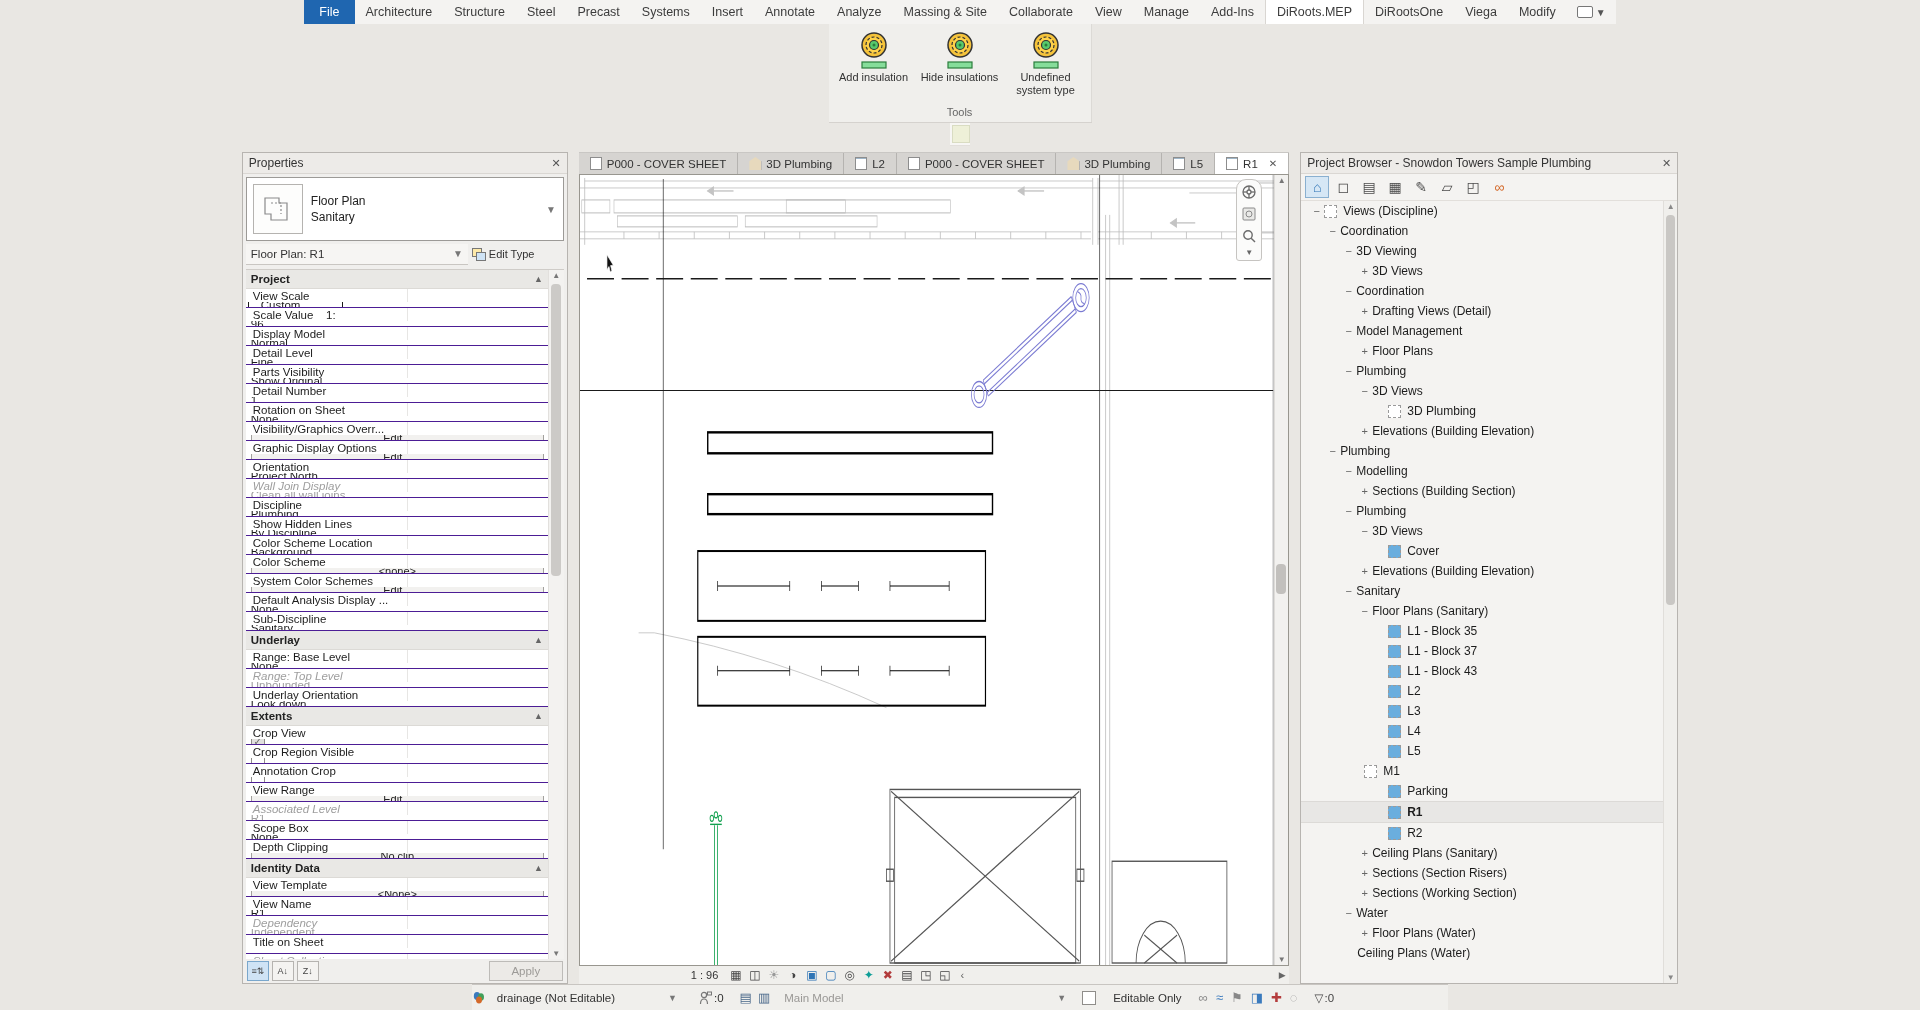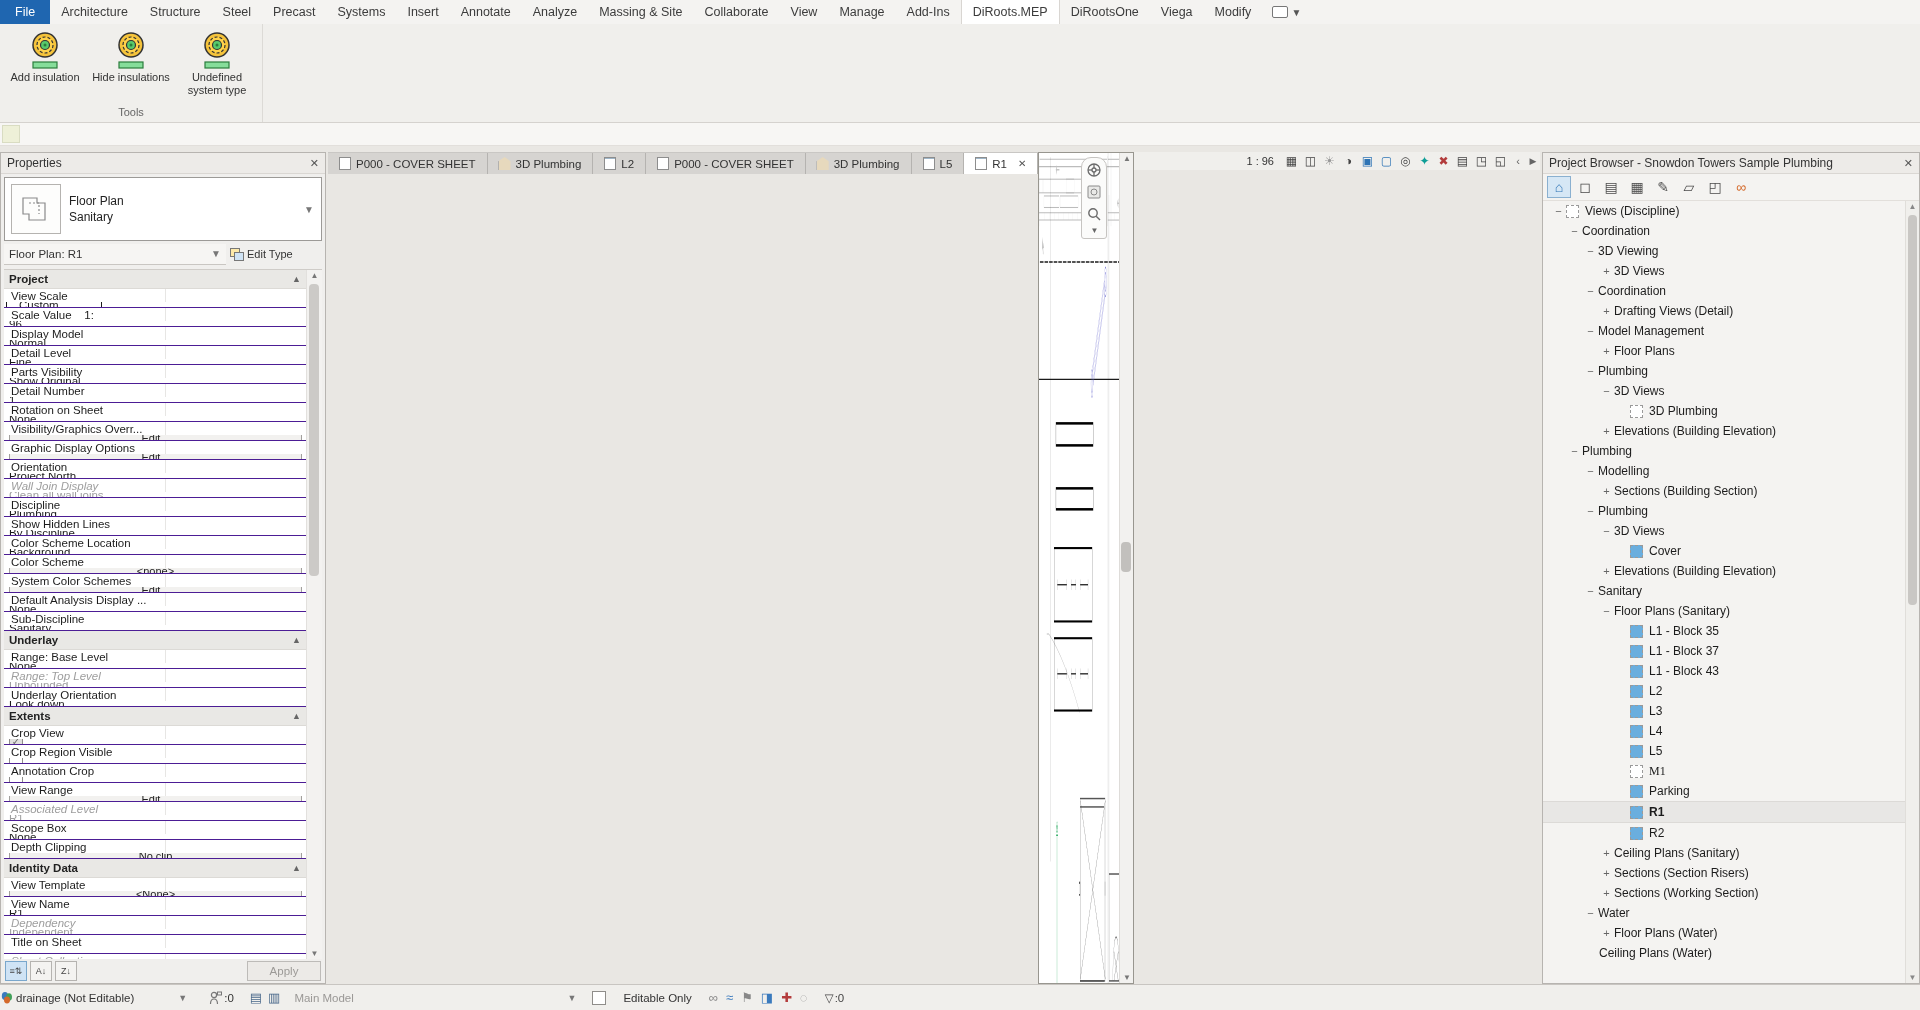--- a/index.html
+++ b/index.html
@@ -1,17 +1,17 @@
 <!DOCTYPE html>
 <html><head>
 <meta charset="utf-8">
 <style>
   html,body{margin:0;padding:0;width:1920px;height:1010px;overflow:hidden;
     font-family:"Liberation Sans",sans-serif;background:#e9e7e3;color:#333;}
-  #app{position:relative;width:1920px;height:1010px;display:flex;flex-direction:column;}
+  #app{position:relative;width:1920px;height:1010px;display:flex;flex-direction:column;align-items:center;}
 
   
   .menubar{height:24px;background:#f4f3f1;display:flex;align-items:stretch;font-size:12.5px;color:#3c3c3c;flex:0 0 auto;}
   .mi{padding:0 11px;display:flex;align-items:center;cursor:default;white-space:nowrap;}
   .mi.file{background:#1f66b0;color:#fff;padding:0 15px;}
   .mi.active{background:#fff;border-left:1px solid #d9d6d2;border-right:1px solid #d9d6d2;}
   .ribbon-toggle{display:flex;align-items:center;gap:3px;padding:0 10px;color:#555;font-size:10px;}
   .ribbon-toggle .box{width:14px;height:10px;border:1px solid #777;border-radius:2px;background:#fff;}
 
   
@@ -62,21 +62,21 @@
   .pscroll{position:absolute;right:0;top:0;bottom:0;width:15px;background:#f3f2f0;border-left:1px solid #e2e0dd;font-size:8px;color:#777;text-align:center;}
   .pscroll .thumbv{position:absolute;left:2px;top:14px;width:10px;height:292px;background:#cccac7;border-radius:4px;}
   .pscroll .up{position:absolute;top:1px;left:0;right:0;}
   .pscroll .dn{position:absolute;bottom:1px;left:0;right:0;}
   .pfoot{height:24px;display:flex;align-items:center;gap:3px;padding:0 4px;flex:0 0 auto;}
   .sortbtn{width:20px;height:18px;border:1px solid #b5b3b0;background:#f4f3f1;font-size:9px;display:flex;align-items:center;justify-content:center;color:#444;}
   .sortbtn.sel{background:#cfe3f5;border-color:#7aa7cc;}
   .applybtn{margin-left:auto;width:72px;height:18px;border:1px solid #bdbbb8;background:#eceae7;color:#9c9a97;font-size:11.5px;display:flex;align-items:center;justify-content:center;}
 
   
-  .canvas-col{flex:1;display:flex;flex-direction:row;min-width:0;margin:0 2px;min-height:0;}
+  .canvas-col{flex:1;display:flex;flex-direction:column;min-width:0;margin:0 11px;min-height:0;}
   .tabbar{height:22px;background:#c9c7c4;display:flex;align-items:flex-end;flex:0 0 auto;}
   .tab{height:21px;display:flex;align-items:center;gap:5px;padding:0 11px;font-size:11.5px;background:#d6d4d1;border-right:1px solid #b5b3b0;color:#333;white-space:nowrap;}
   .tab.active{background:#fff;font-weight:normal;}
   .tab .x{margin-left:6px;color:#555;font-size:10px;}
   .tico{width:12px;height:13px;background:#fff;border:1px solid #8d8d8d;box-sizing:border-box;flex:0 0 auto;}
   .tico.t3d{background:#e7d9bd;clip-path:polygon(50% 0,100% 32%,100% 100%,0 100%,0 32%);border:none;outline:1px solid #8d8d8d;}
   .tico.plan{box-shadow:inset 0 3px 0 -2px #9fb6c8, inset 0 7px 0 -6px #9fb6c8;}
   .canvas{flex:1;position:relative;background:#fff;border:1px solid #98968f;min-height:0;overflow:hidden;}
   .canvas svg.plan{position:absolute;inset:0;width:100%;height:100%;}
   .navbar{position:absolute;top:4px;right:26px;width:24px;background:#fbfbfa;border:1px solid #c6c4c1;border-radius:10px 10px 3px 3px;
@@ -110,21 +110,21 @@
   .ticon.blue{background:#6aaede;}
   .ticon.frame{background:#fff;}
   .tlabel.bold{font-weight:bold;}
   .tscroll{position:absolute;right:0;top:0;bottom:0;width:13px;background:#f0efec;border-left:1px solid #e0deda;font-size:8px;color:#888;text-align:center;}
   .tscroll .thumbv{position:absolute;left:2px;top:14px;width:9px;height:390px;background:#c9c7c4;border-radius:4px;}
   .tscroll .dn{position:absolute;bottom:1px;left:0;right:0;}
 
   
   .statusbar{height:25px;background:#f0efec;border-top:1px solid #c8c5c1;display:flex;align-items:center;font-size:11.5px;color:#333;flex:0 0 auto;}
   .sb-left{flex:1;min-width:0;padding-left:6px;white-space:nowrap;overflow:hidden;}
-  .sb-group{display:flex;align-items:center;gap:2px;white-space:nowrap;}
+  .sb-group{display:flex;align-items:center;gap:11px;white-space:nowrap;}
   .sb-chev{color:#777;font-size:9px;}
   .sb-users{display:flex;align-items:center;gap:2px;margin:0 16px 0 22px;}
   .sb-lists{display:flex;align-items:center;gap:6px;margin-right:14px;font-size:13px;color:#49688a;}
   .mainmodel{width:290px;display:flex;align-items:center;color:#9a9896;}
   .mainmodel .sb-chev{margin-left:auto;margin-right:8px;}
   .sb-right{width:366px;display:flex;align-items:center;gap:17px;padding-left:8px;}
   .cb{width:12px;height:12px;border:1px solid #8f8d8a;background:#fff;}
   .sb-ico{font-size:13px;}
   .filter{display:flex;align-items:center;gap:1px;color:#444;}
 </style>
@@ -827,21 +827,21 @@
             <div class="trow" style="padding-left: 72px;">
               <span class="ttoggle"></span>
               <span class="ticon blue"></span>
               <span class="tlabel">L4</span>
             </div>
             <div class="trow" style="padding-left: 72px;">
               <span class="ttoggle"></span>
               <span class="ticon blue"></span>
               <span class="tlabel">L5</span>
             </div>
-            <div class="trow" style="padding-left: 72px; font-family: Liberation Serif, serif;">
+            <div class="trow" style="padding-left: 48px;">
               <span class="ttoggle"></span>
               <span class="ticon frame"></span>
               <span class="tlabel">M1</span>
             </div>
             <div class="trow" style="padding-left: 72px;">
               <span class="ttoggle"></span>
               <span class="ticon blue"></span>
               <span class="tlabel">Parking</span>
             </div>
             <div class="trow sel" style="padding-left: 72px;">

